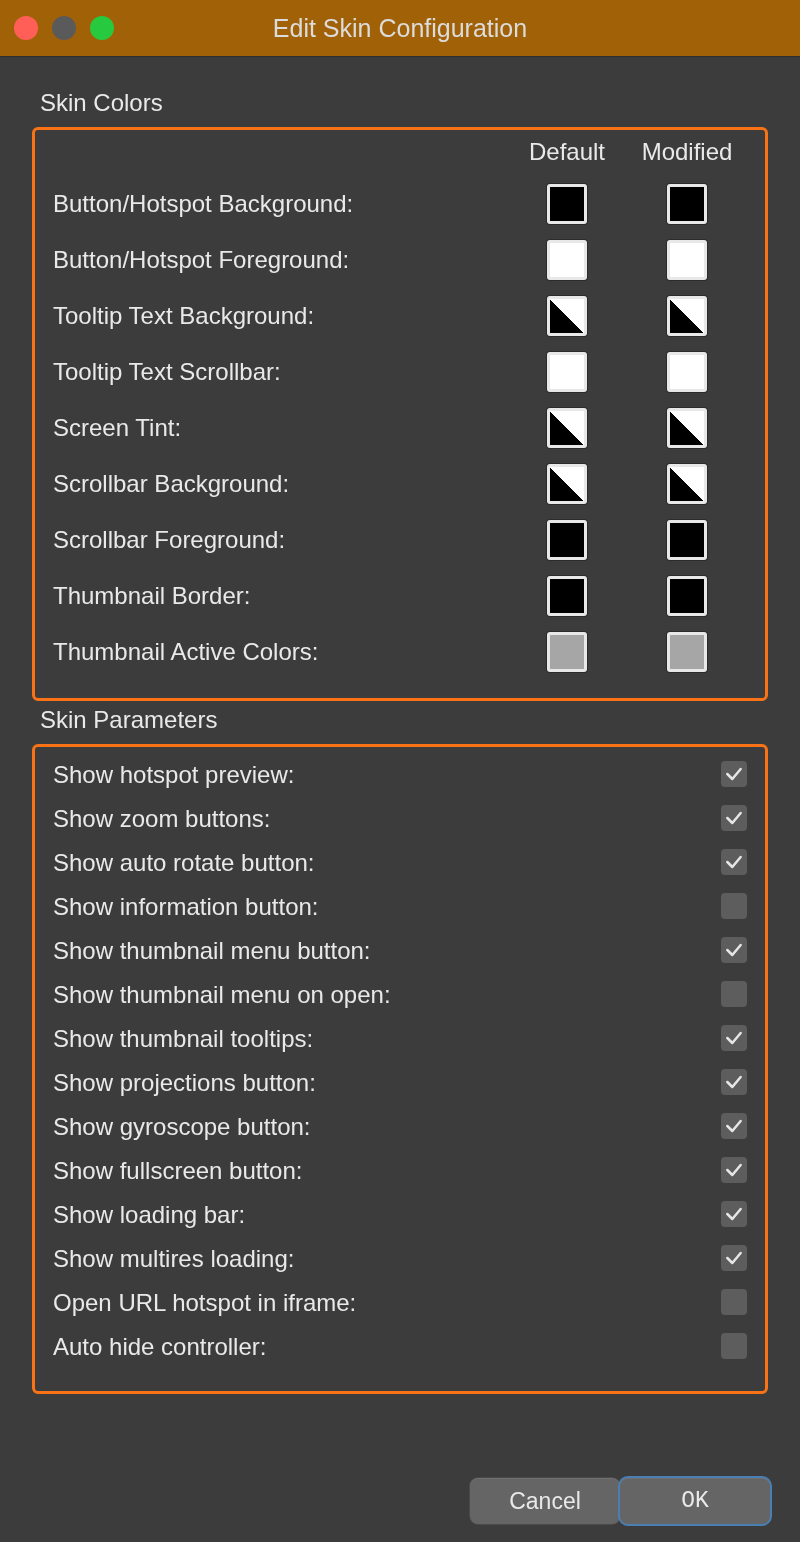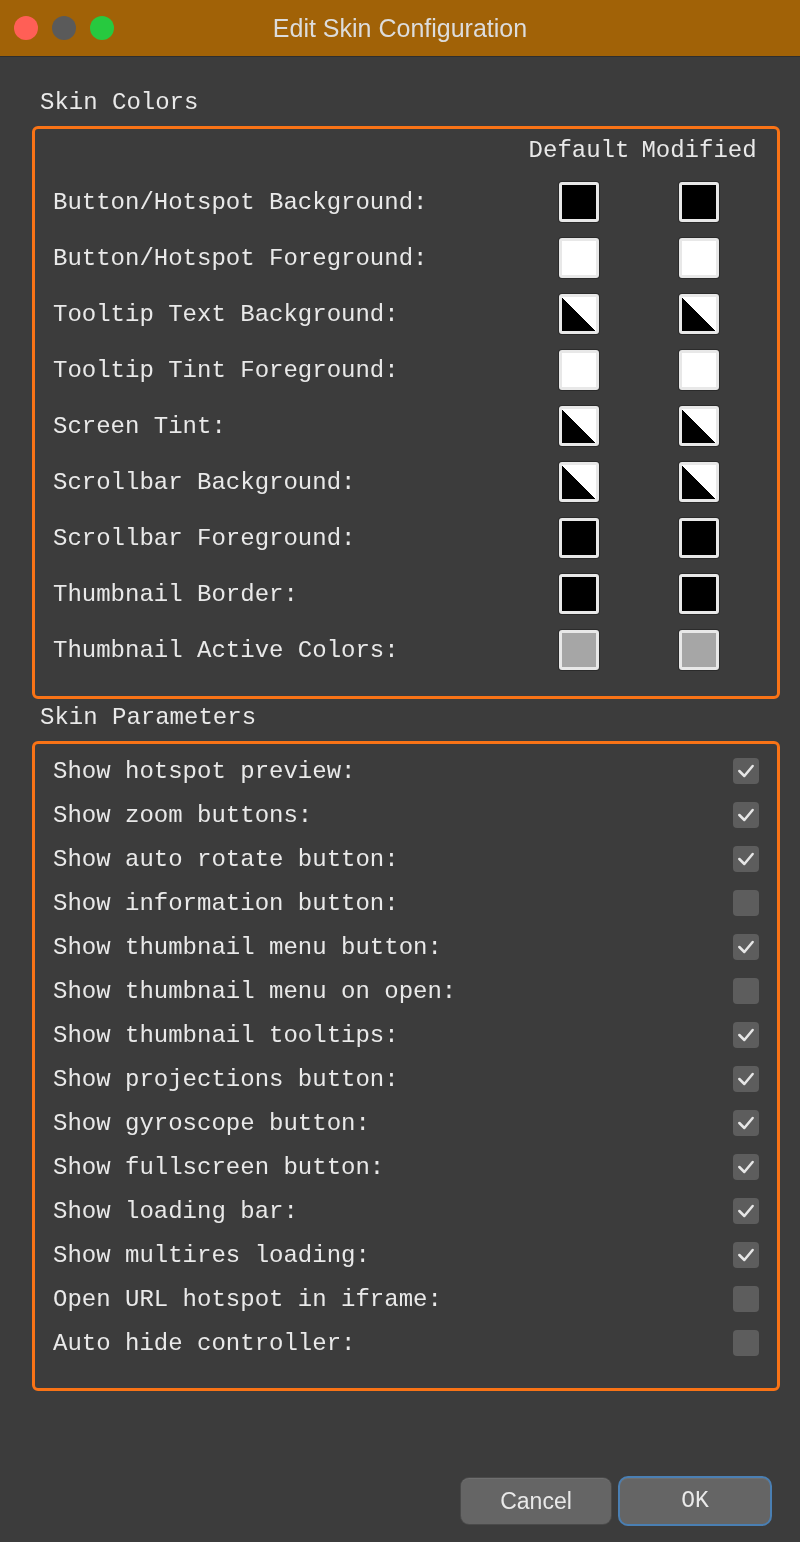--- a/index.html
+++ b/index.html
@@ -39,22 +39,21 @@
   .tl.max   { background: #27c93f; }
   .title {
     width: 100%;
     text-align: center;
     font-size: 25px;
     color: #dcdcdc;
     font-weight: 500;
   }
 
   .content {
-    padding: 20px 20px 10px 32px;
-    font-family: Liberation Mono, monospace;
+    padding: 20px 32px 10px 32px;
   }
 
   .section-title {
     font-size: 24px;
     margin: 12px 0 10px 8px;
     color: #e9e9e9;
   }
 
   fieldset.box {
     border: 3px solid #f97316;
@@ -130,21 +129,21 @@
     justify-content:center;
   }
   .checkbox svg { width: 20px; height: 20px; }
 
   
   .footer {
     position: absolute;
     bottom: 18px;
     right: 30px;
     display: flex;
-    gap: 9px;
+    gap: 0;
   }
   .btn {
     width: 150px;
     height: 46px;
     border-radius: 8px;
     background: #656565;
     color: #e9e9e9;
     font-size: 23px;
     display:flex;
     align-items:center;
@@ -199,21 +198,21 @@
         <div class="color-row">
           <div class="color-label">Tooltip Text Background:</div>
           <div class="swatch-cell">
             <div class="swatch diag"></div>
           </div>
           <div class="swatch-cell">
             <div class="swatch diag"></div>
           </div>
         </div>
         <div class="color-row">
-          <div class="color-label">Tooltip Tint Foreground:</div>
+          <div class="color-label">Tooltip Text Scrollbar:</div>
           <div class="swatch-cell">
             <div class="swatch white"></div>
           </div>
           <div class="swatch-cell">
             <div class="swatch white"></div>
           </div>
         </div>
         <div class="color-row">
           <div class="color-label">Screen Tint:</div>
           <div class="swatch-cell">

